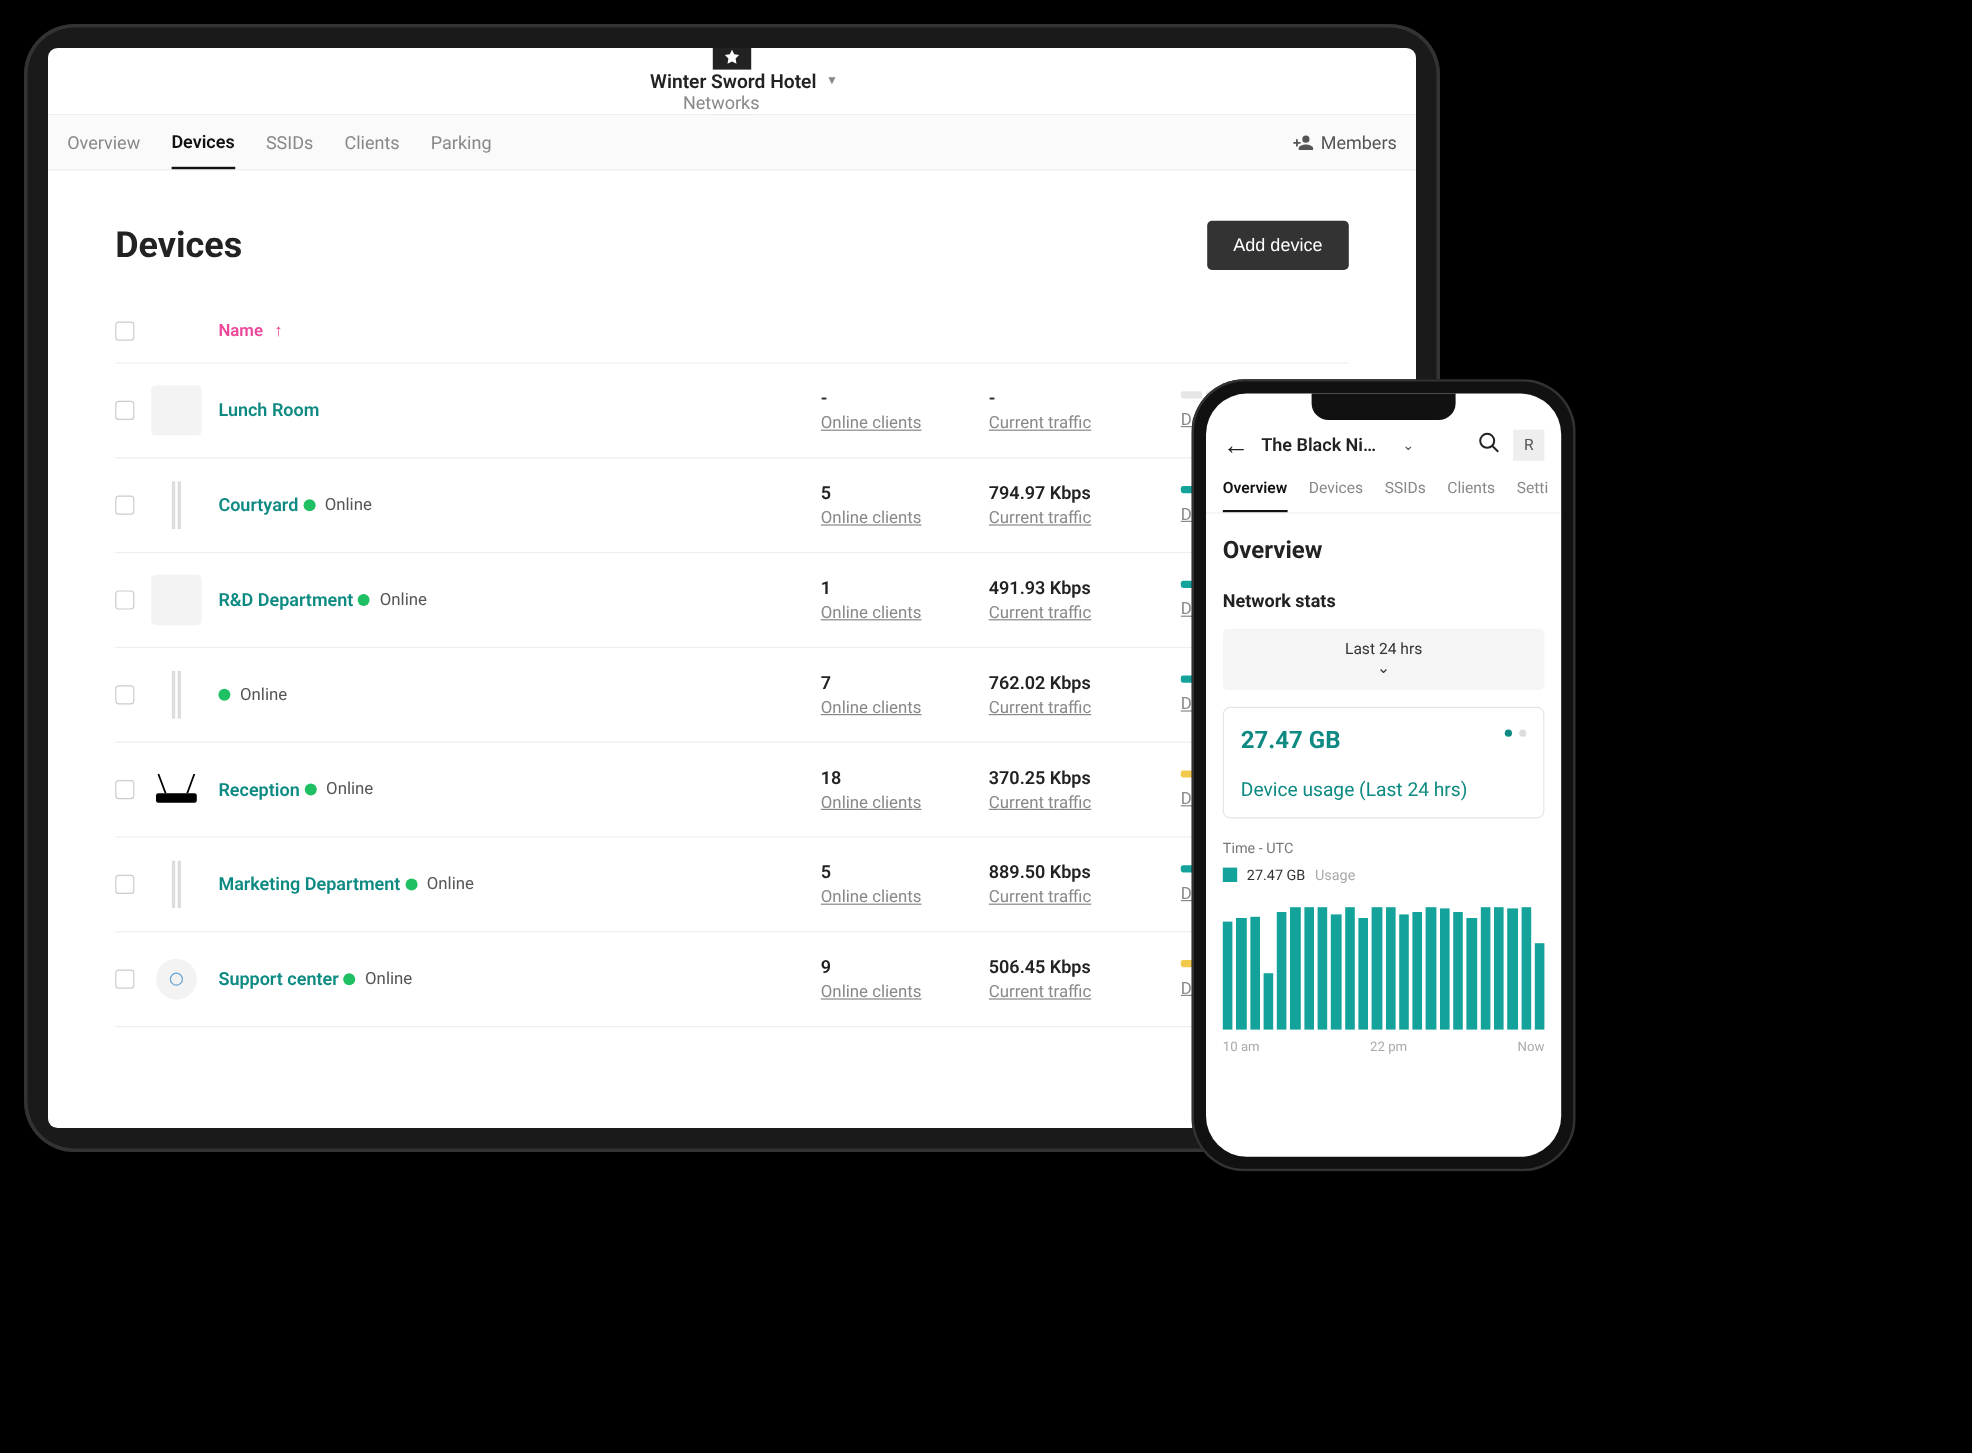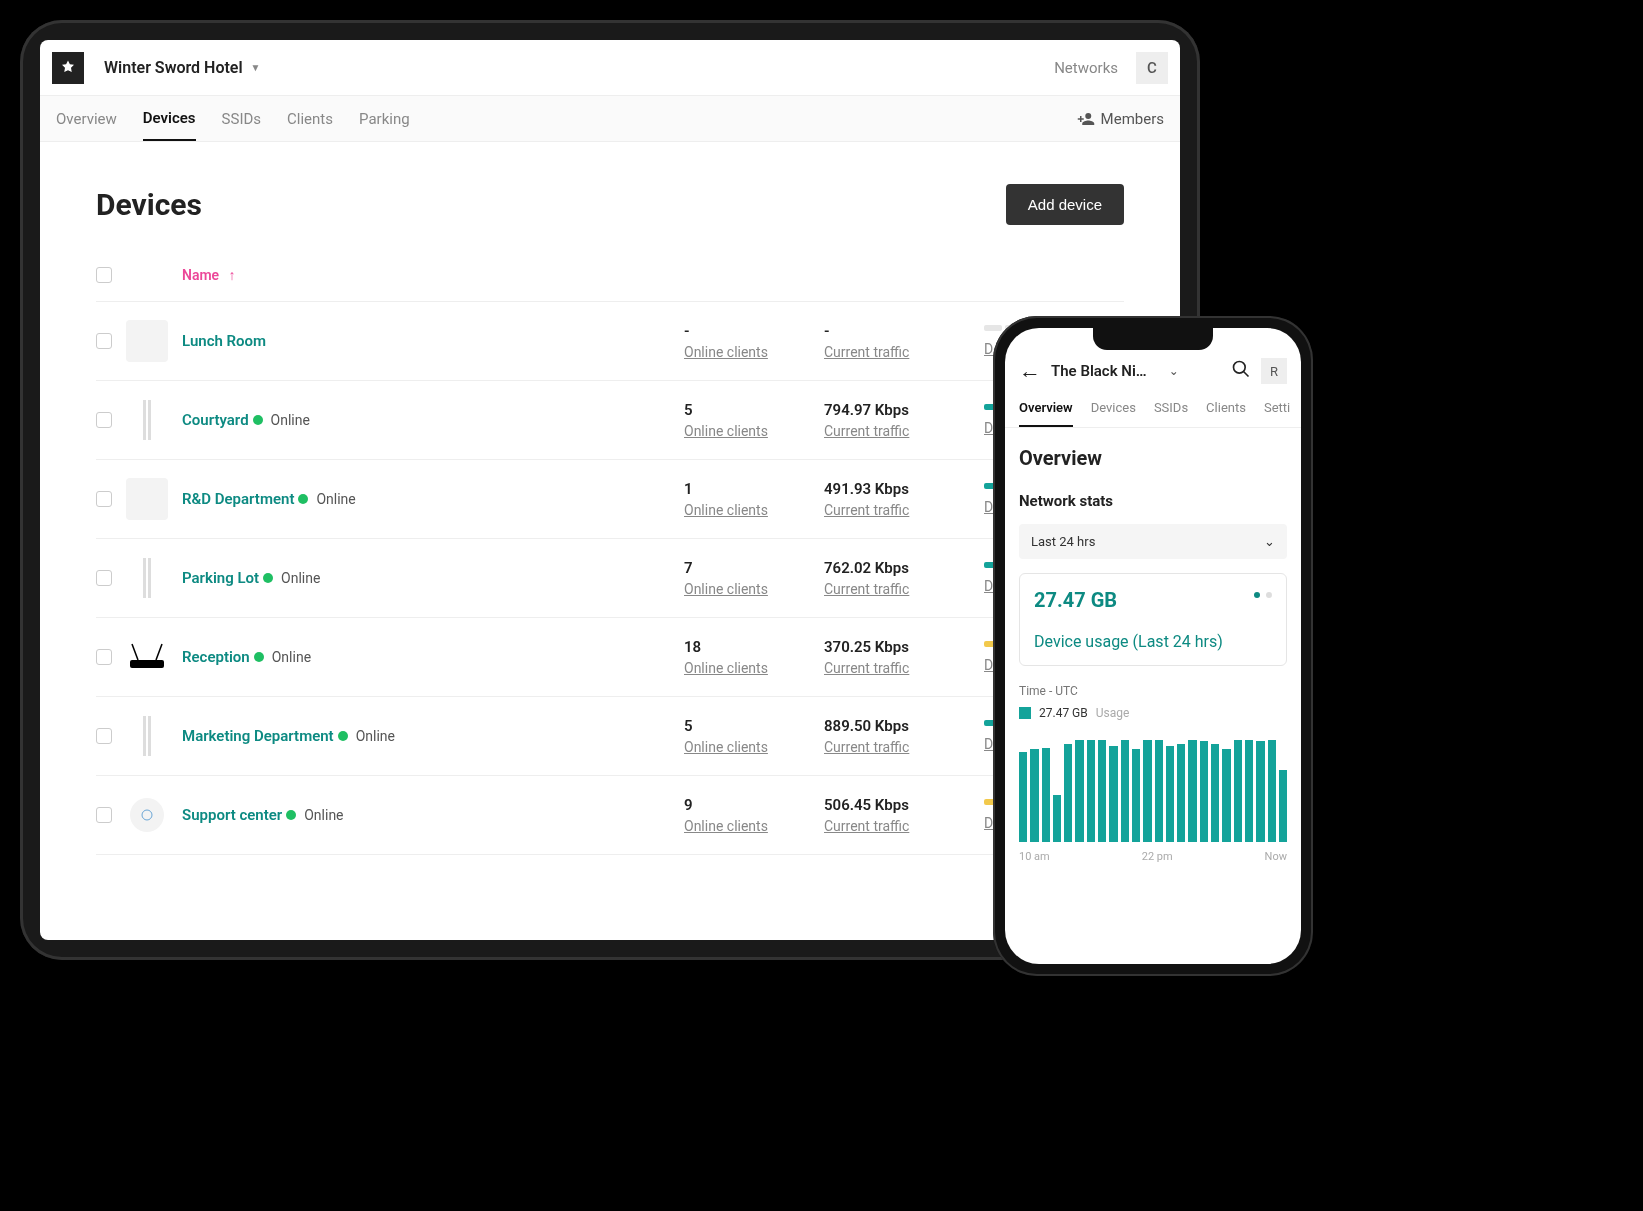--- a/index.html
+++ b/index.html
@@ -34,20 +34,21 @@
     flex-direction: column;
   }
 
   
   .top-header {
     height: 56px;
     display: flex;
     align-items: center;
     padding: 0 12px;
     border-bottom: 1px solid #eee;
+    flex-direction: column;
   }
   .logo-box {
     width: 32px;
     height: 32px;
     background: #222;
     display: flex;
     align-items: center;
     justify-content: center;
     color: #fff;
     font-size: 18px;
@@ -255,20 +256,21 @@
   .range-select {
     background:#f5f5f5;
     padding:10px 12px;
     border-radius:4px;
     display:flex;
     justify-content:space-between;
     align-items:center;
     font-size:13px;
     color:#333;
     margin-bottom:14px;
+    flex-direction:column;
   }
 
   .usage-card {
     border:1px solid #e5e5e5;
     border-radius:6px;
     padding:14px;
     margin-bottom:18px;
     position:relative;
   }
   .usage-val { color:#0d8a82; font-size:20px; font-weight:700; }
@@ -487,21 +489,20 @@
     <div class="thumb-cell">
               <div class="device-thumb antenna">
                 <svg width="8" height="40">
                   <rect x="0" y="0" width="3" height="40" fill="#ddd"></rect>
                   <rect x="5" y="0" width="3" height="40" fill="#ddd"></rect>
                 </svg>
               </div>
             </div>
     <div class="name-cell">
       <div class="name-block">
-        <div class="device-name">Parking Lot</div>
         <div class="device-status">
           <div class="status-dot online"></div>
           <span>Online</span>
         </div>
       </div>
     </div>
     <div class="clients-cell">
       <div class="metric-block">
         <div class="metric-val">7</div>
         <div class="metric-lbl">Online clients</div>

